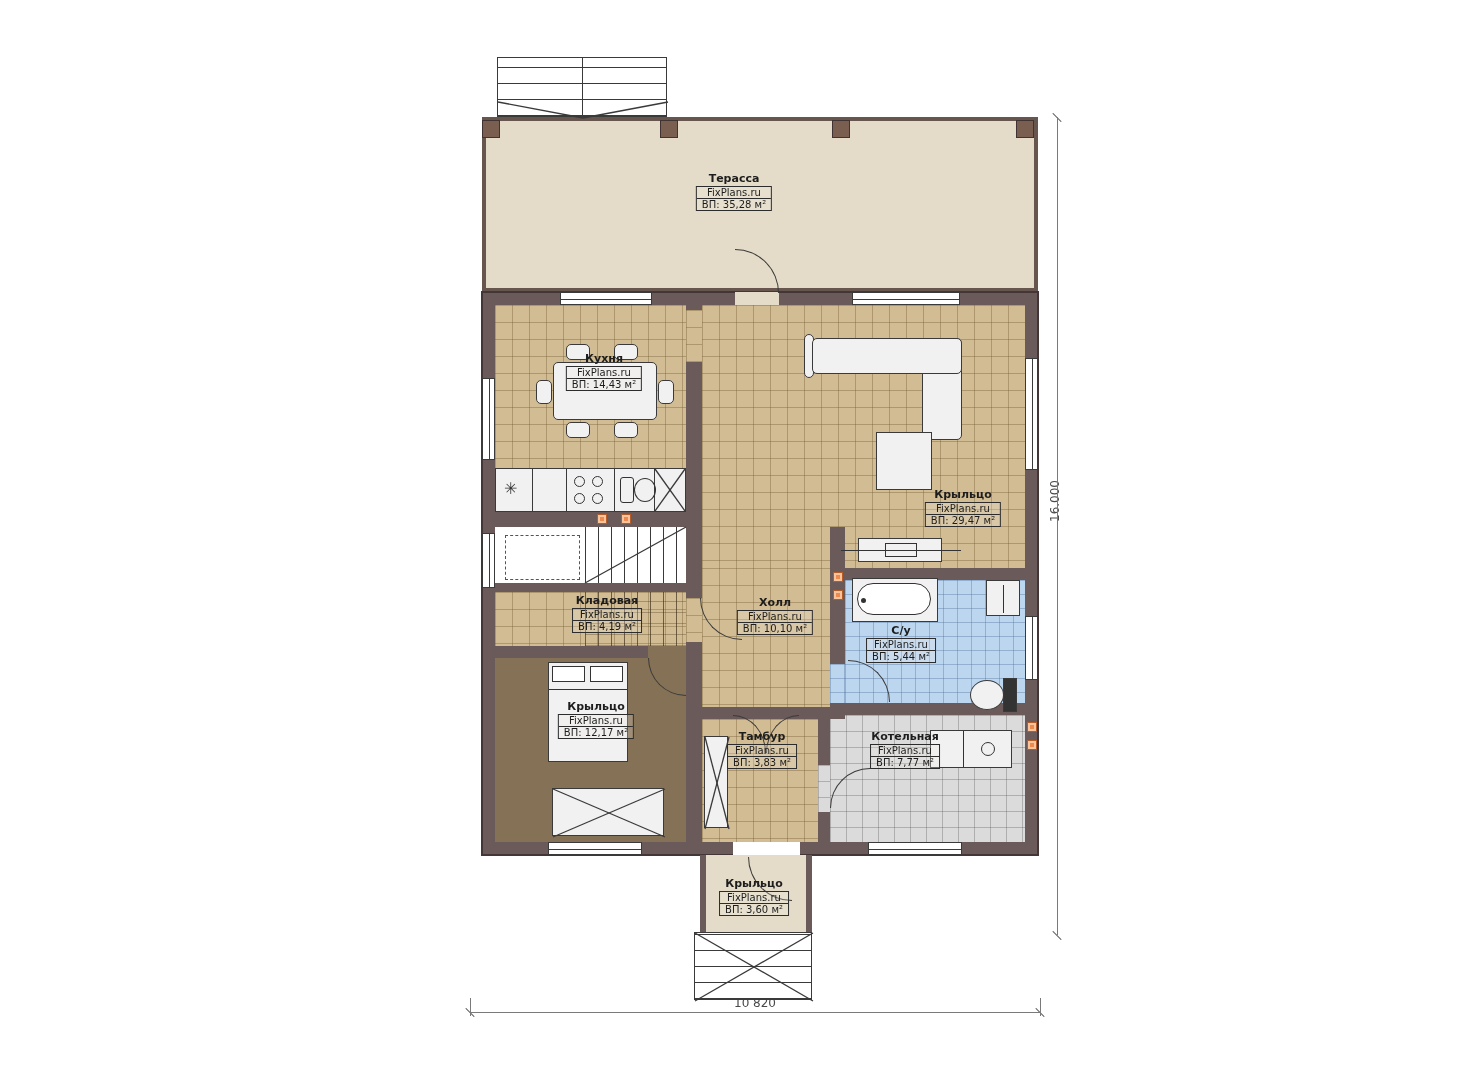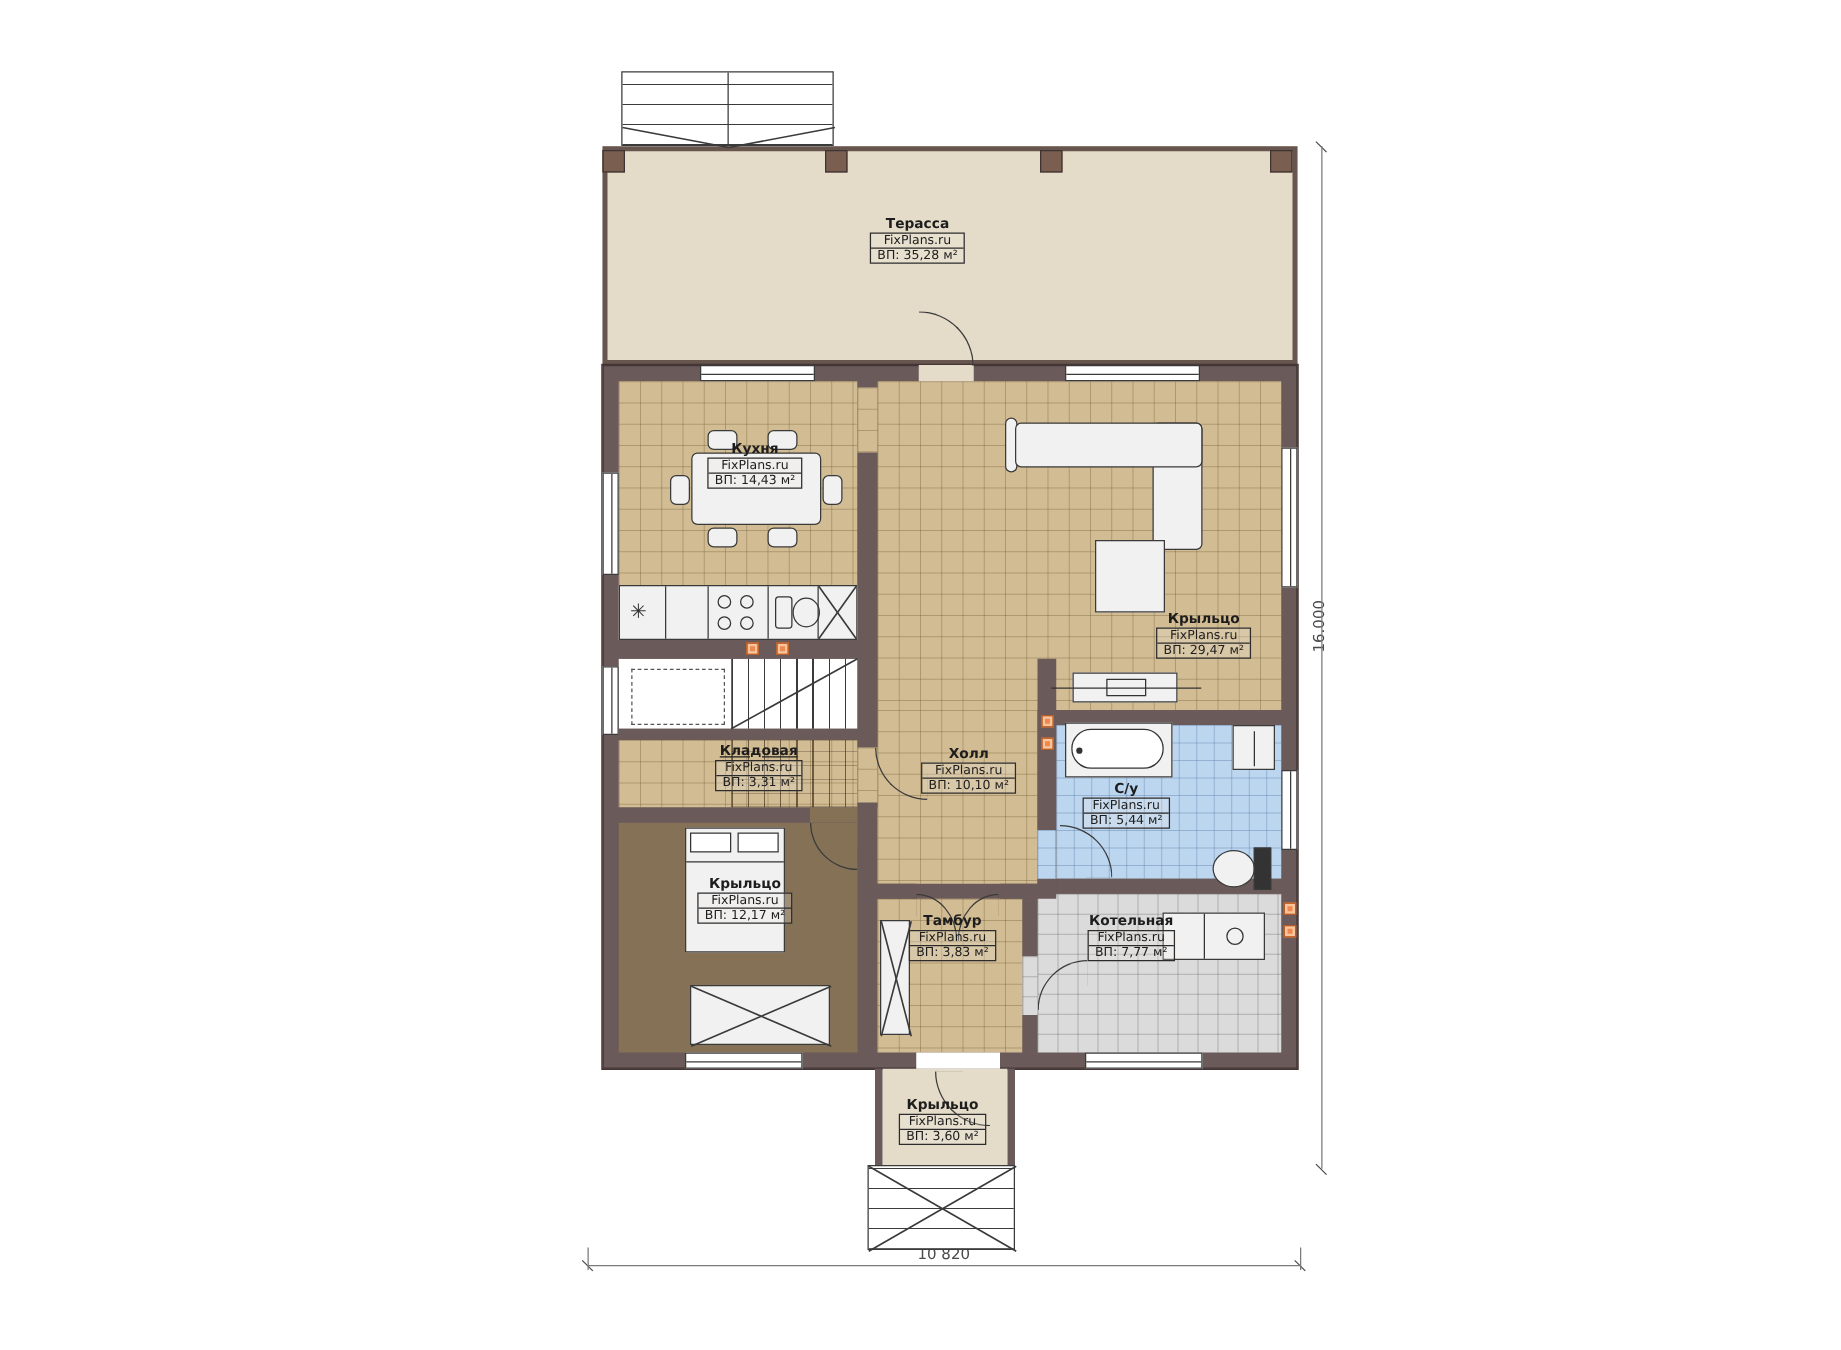--- a/index.html
+++ b/index.html
@@ -235,25 +235,25 @@
       <div class="ar">ВП: 29,47 м²</div>
     </div>
   </div>
   <div class="rlabel" style="left:775px;top:596px;">
     <div class="rname">Холл</div>
     <div class="rbox">
       <div class="wm">FixPlans.ru</div>
       <div class="ar">ВП: 10,10 м²</div>
     </div>
   </div>
-  <div class="rlabel" style="left:607px;top:594px;text-decoration:underline;">
+  <div class="rlabel" style="left:607px;top:594px;">
     <div class="rname">Кладовая</div>
     <div class="rbox">
       <div class="wm">FixPlans.ru</div>
-      <div class="ar">ВП: 3,31 м²</div>
+      <div class="ar">ВП: 4,19 м²</div>
     </div>
   </div>
   <div class="rlabel" style="left:596px;top:700px;">
     <div class="rname">Крыльцо</div>
     <div class="rbox">
       <div class="wm">FixPlans.ru</div>
       <div class="ar">ВП: 12,17 м²</div>
     </div>
   </div>
   <div class="rlabel" style="left:901px;top:624px;">

